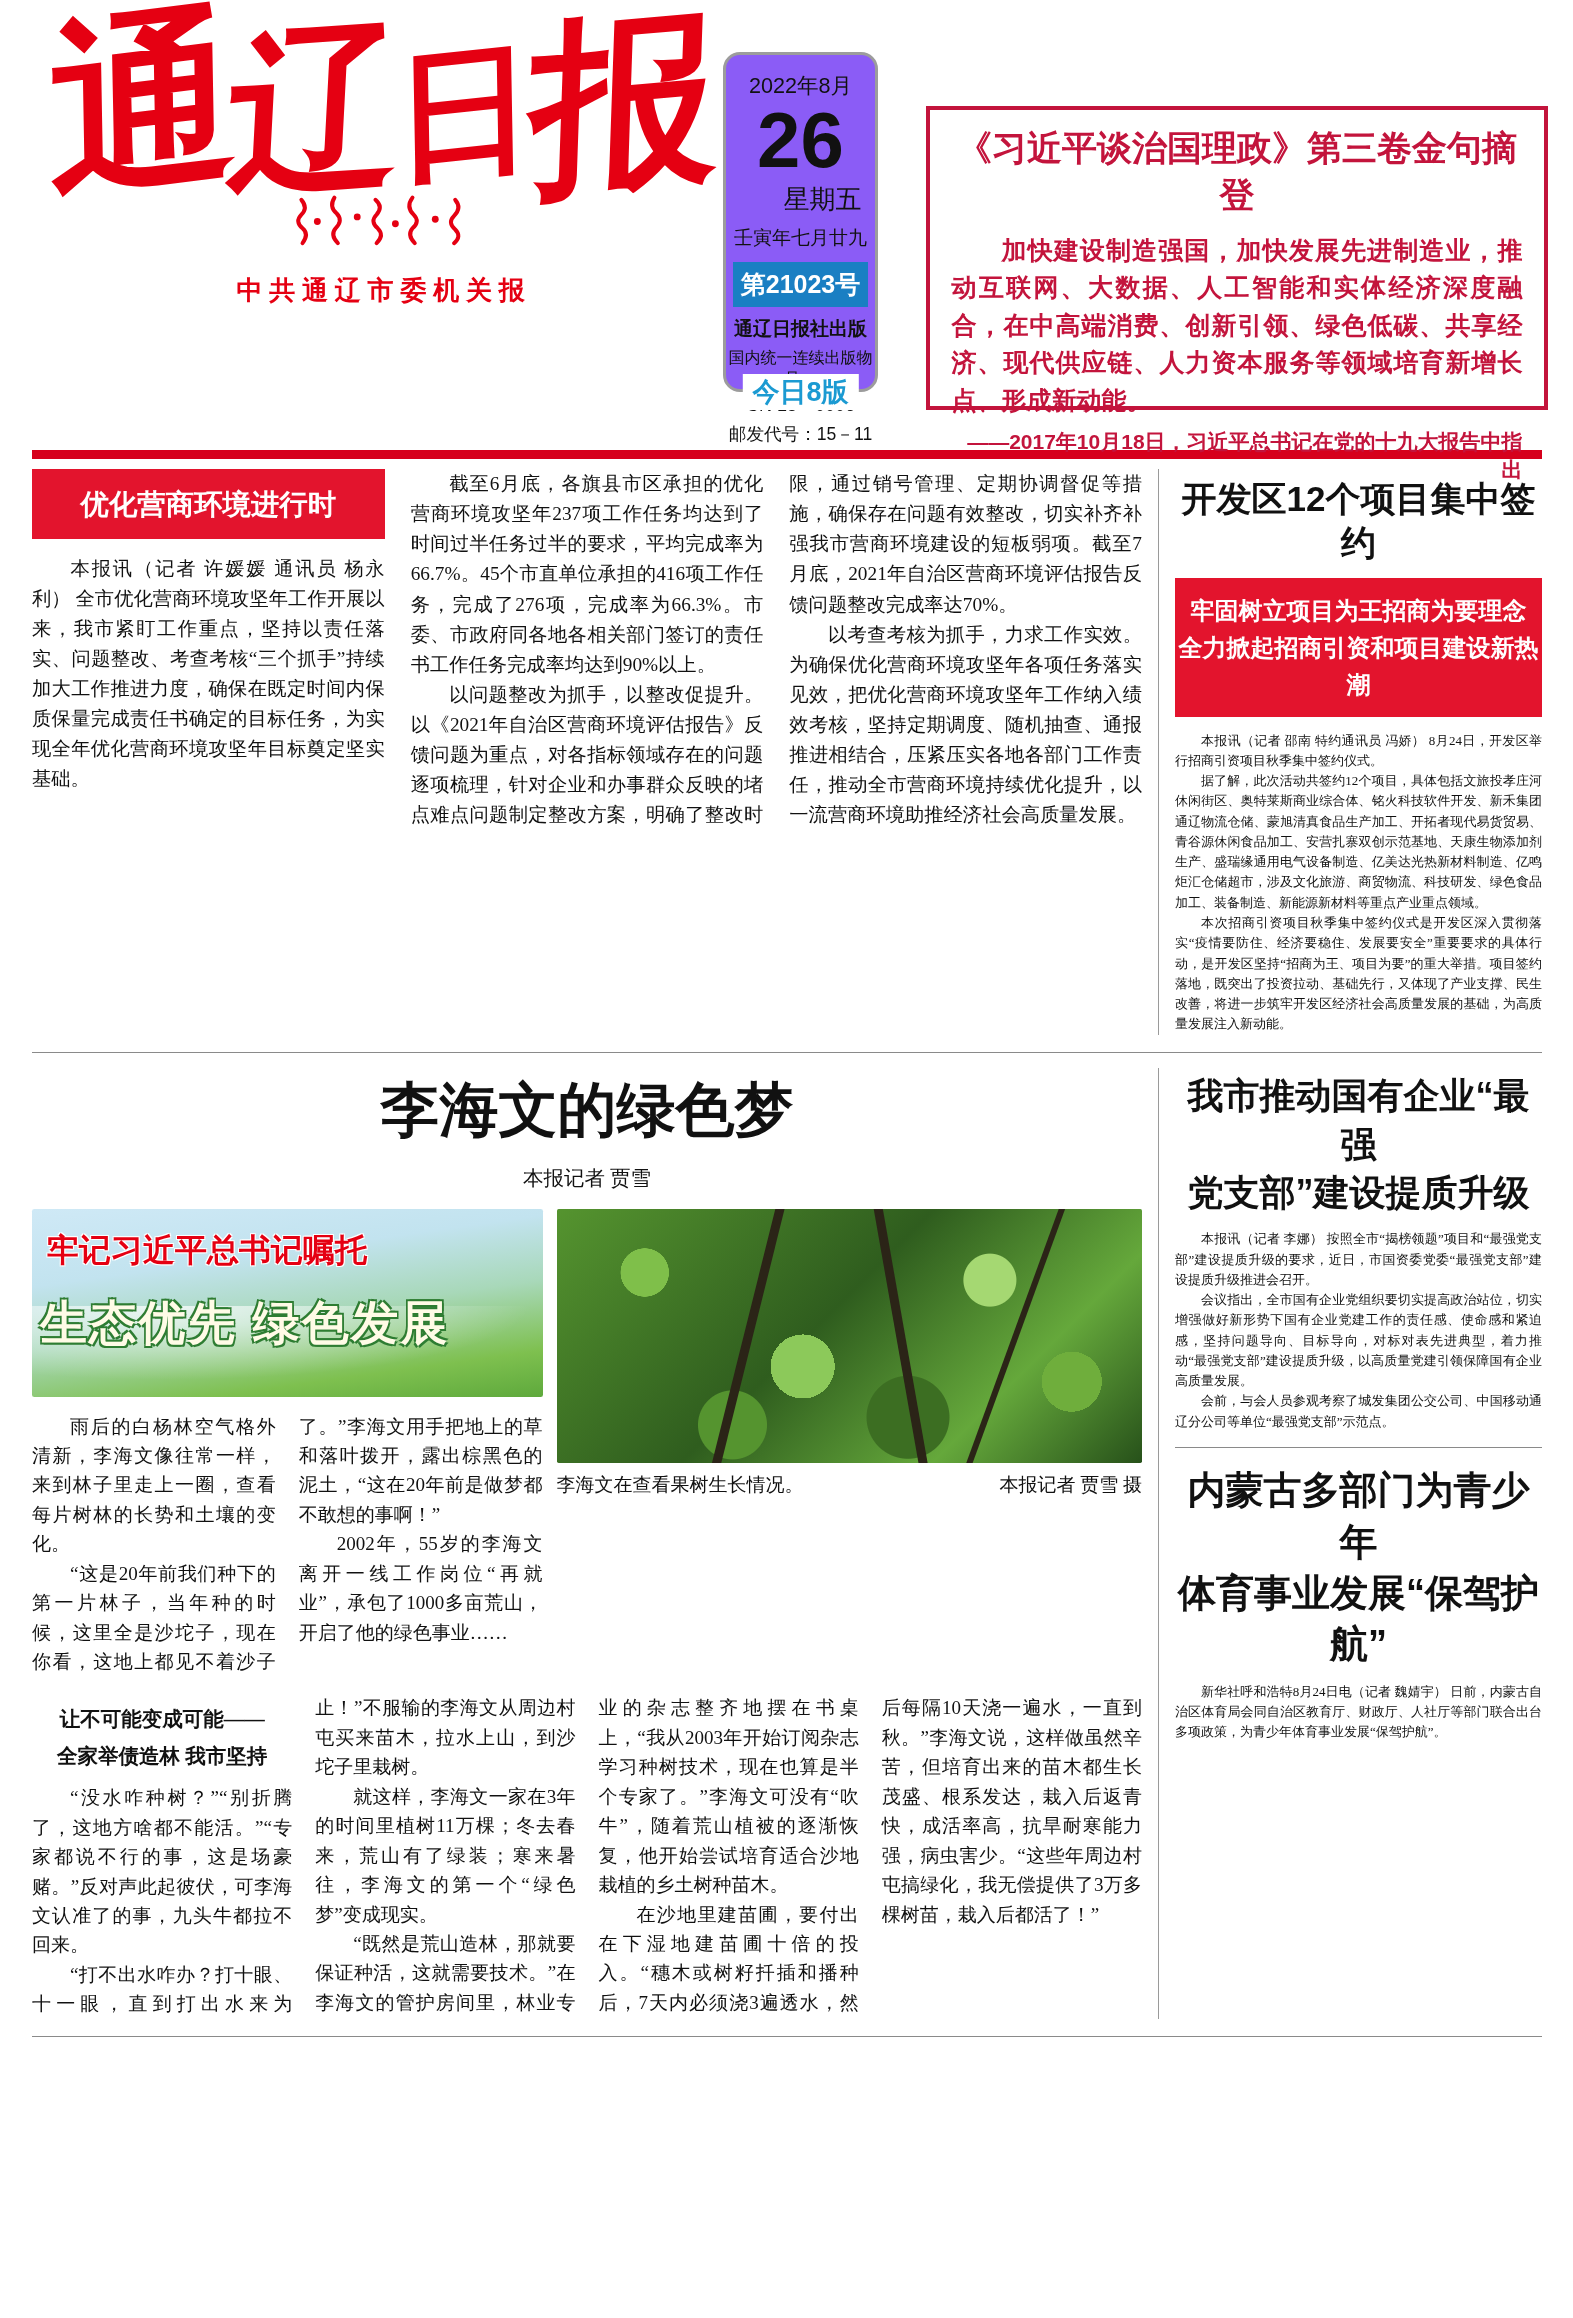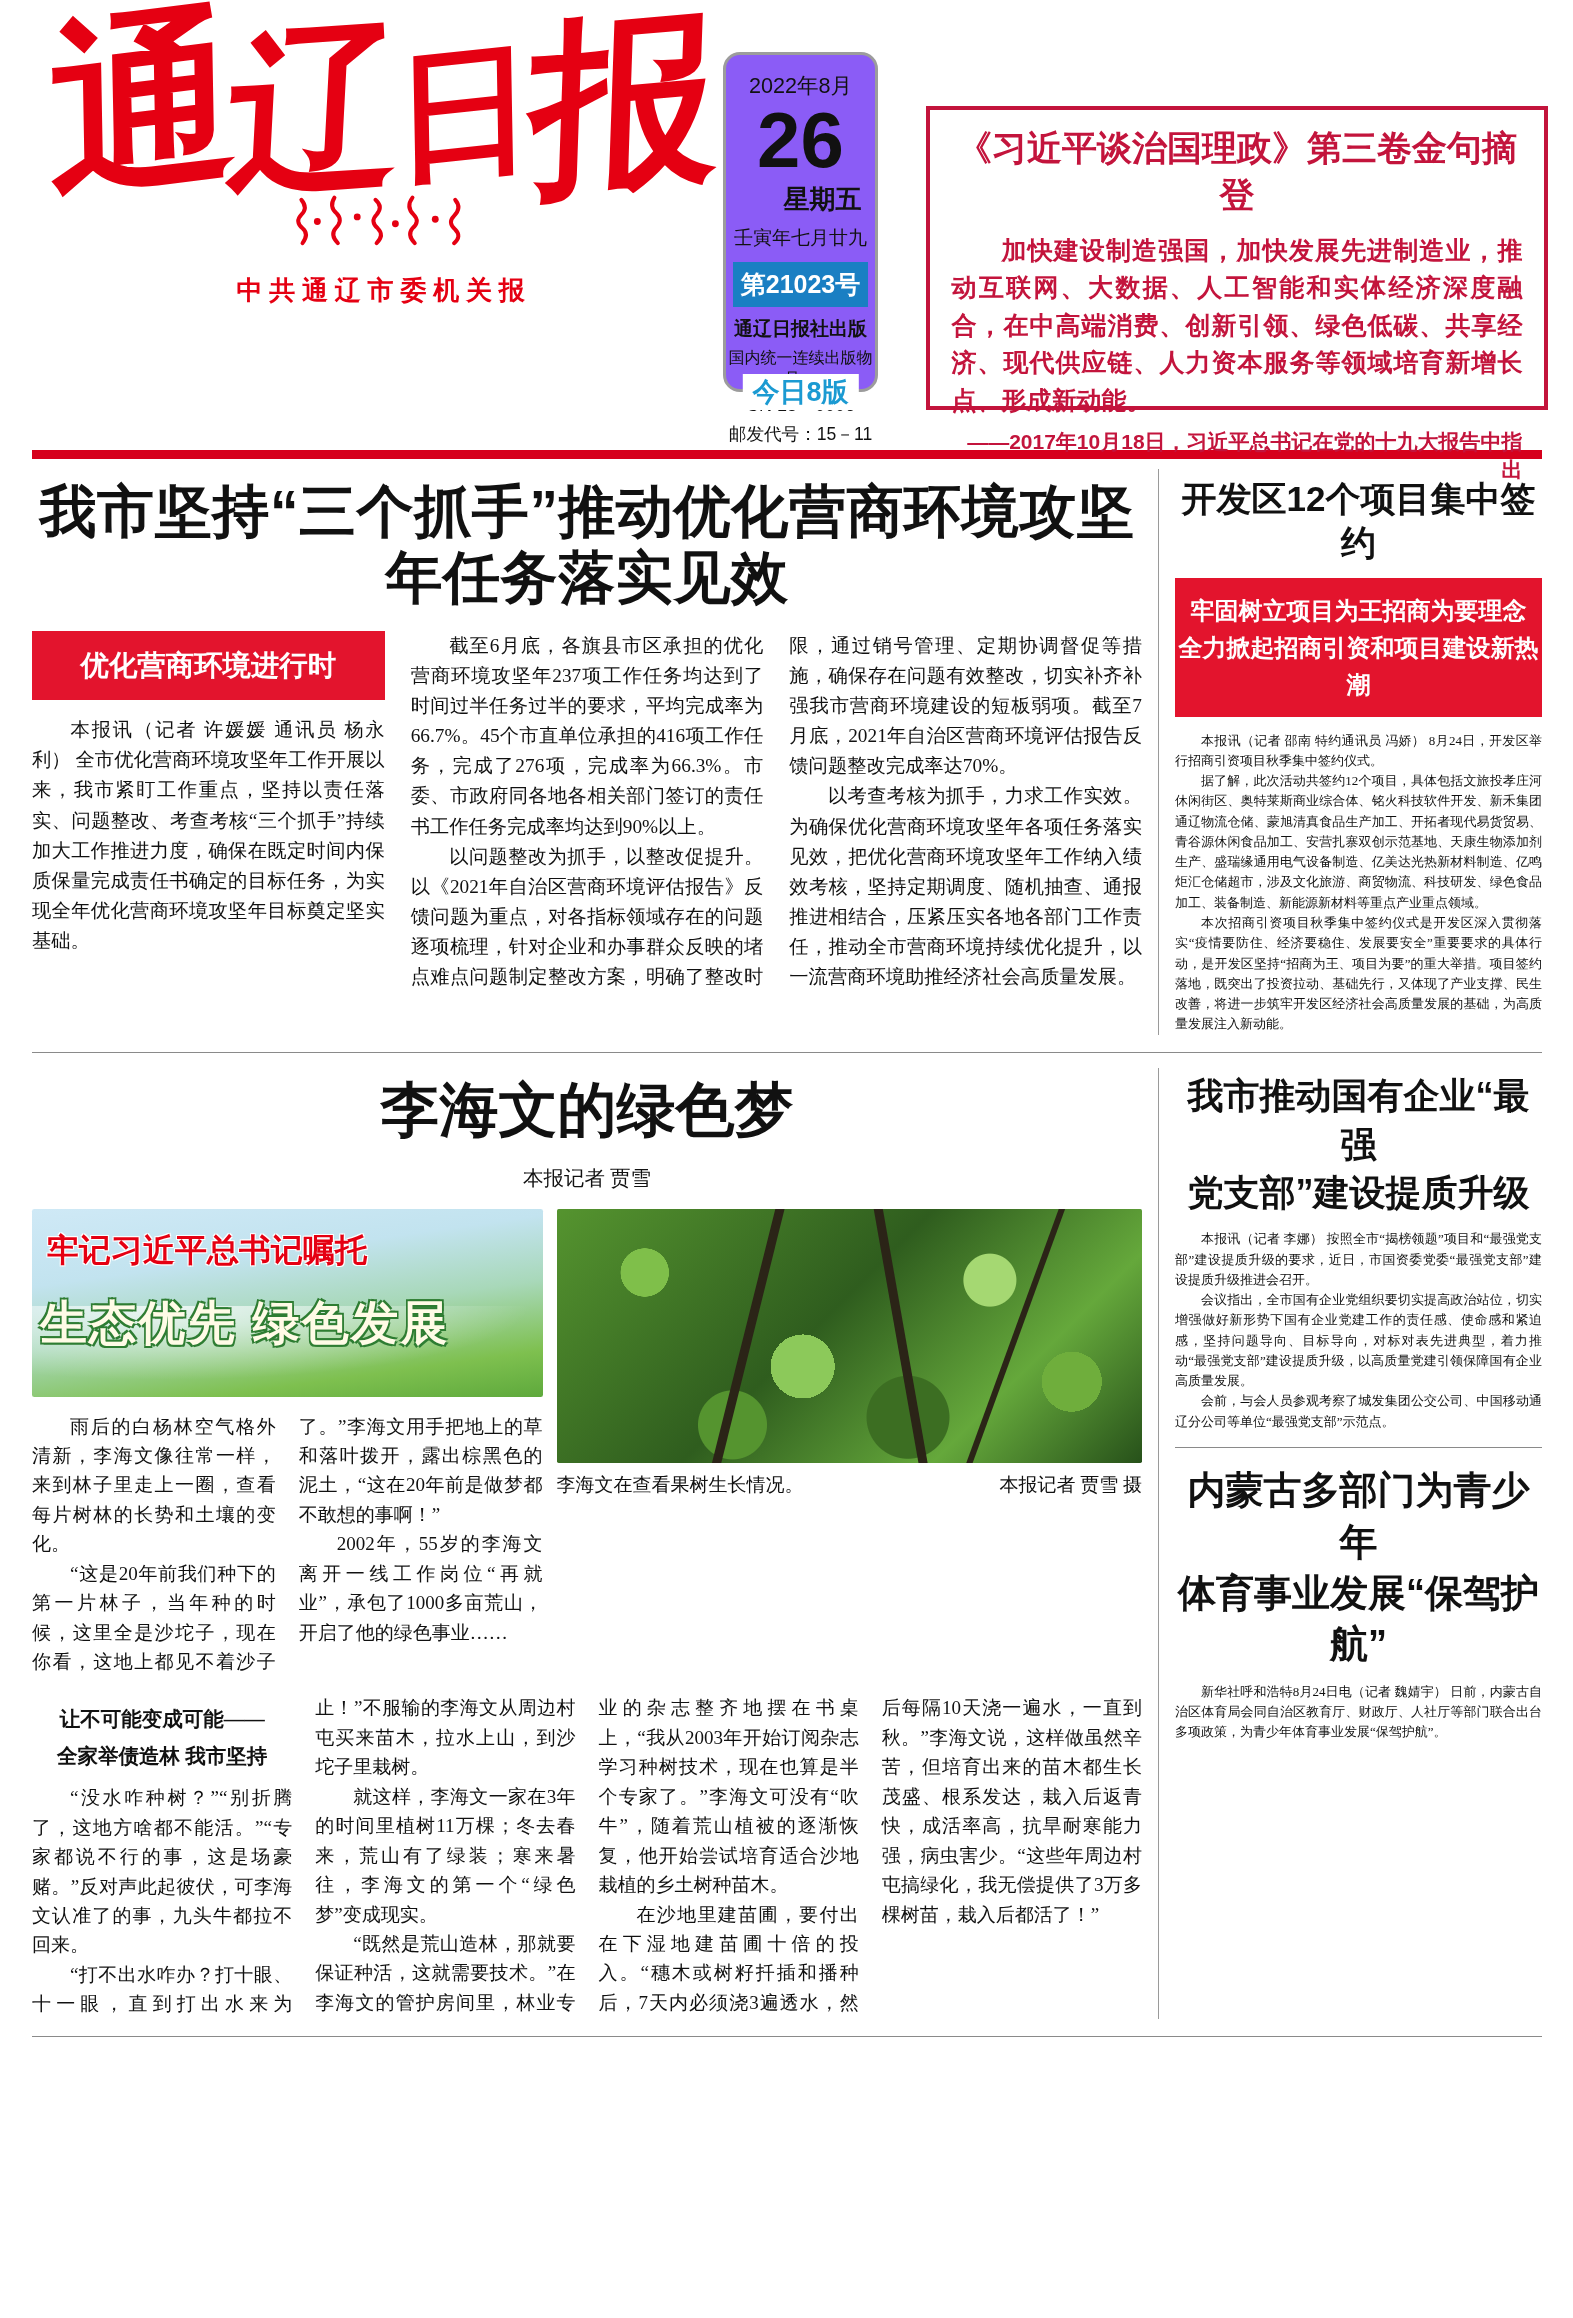--- a/index.html
+++ b/index.html
@@ -18,21 +18,21 @@
   .c2{font-size:141px;transform:rotate(-6deg) skewX(-5deg);margin:0 -3.4px 10.2px -5.7px;}
   .c3{font-size:188px;transform:rotate(-5deg) skewX(-7deg);}
   .mongol{margin-top:8px;}
   .organ{color:#e50012;font-size:26px;font-weight:bold;letter-spacing:6.8px;margin-top:21.6px;}
 
   .datebox{position:absolute;left:712px;top:52px;width:149px;height:334px;
            border:3.4px solid #9c9c9c;border-radius:17px;text-align:center;
            font-family:"Liberation Sans","DejaVu Sans",sans-serif;background:#8b5cf6;margin-left:11px;}
   .d-month{font-size:21.6px;margin-top:16px;}
   .d-day{font-size:78px;font-weight:bold;line-height:1.05;}
-  .d-week{font-size:26px;font-weight:bold;padding-left:44px;}
+  .d-week{font-size:26px;font-weight:normal;padding-left:44px;}
   .d-lunar{font-size:19px;margin-top:8px;}
   .d-issue{background:#1a7fc3;color:#fff;font-size:25px;font-weight:bold;
            padding:5.7px 0;margin:11.4px 6.8px 9px;}
   .d-pub{font-size:19px;font-weight:bold;}
   .d-cn1{font-size:16px;margin-top:6.8px;}
   .d-cn2{font-size:18px;margin-top:4.5px;}
   .d-post{font-size:17.6px;margin-top:5.7px;}
   .d-pages{position:absolute;bottom:-20.5px;left:50%;transform:translateX(-50%);
            background:#fff;color:#1b9ad2;font-size:27px;font-weight:bold;
            padding:0 10.2px;white-space:nowrap;}
@@ -167,21 +167,20 @@
       <div class="q-attr">——2017年10月18日，习近平总书记在党的十九大报告中指出</div>
     </div>
   </div>
 
   <div class="redrule"></div>
 
   <div class="main">
 
     <div class="row row1">
       <div class="rleft">
-        <div class="lead-head sans">我市坚持“三个抓手”推动优化营商环境攻坚年任务落实见效</div>
         <div class="lead-body">
           <div class="kicker">优化营商环境进行时</div>
           <p>本报讯（记者 许媛媛 通讯员 杨永利） 全市优化营商环境攻坚年工作开展以来，我市紧盯工作重点，坚持以责任落实、问题整改、考查考核“三个抓手”持续加大工作推进力度，确保在既定时间内保质保量完成责任书确定的目标任务，为实现全年优化营商环境攻坚年目标奠定坚实基础。</p>
           <p>截至6月底，各旗县市区承担的优化营商环境攻坚年237项工作任务均达到了时间过半任务过半的要求，平均完成率为66.7%。45个市直单位承担的416项工作任务，完成了276项，完成率为66.3%。市委、市政府同各地各相关部门签订的责任书工作任务完成率均达到90%以上。</p>
           <p>以问题整改为抓手，以整改促提升。以《2021年自治区营商环境评估报告》反馈问题为重点，对各指标领域存在的问题逐项梳理，针对企业和办事群众反映的堵点难点问题制定整改方案，明确了整改时限，通过销号管理、定期协调督促等措施，确保存在问题有效整改，切实补齐补强我市营商环境建设的短板弱项。截至7月底，2021年自治区营商环境评估报告反馈问题整改完成率达70%。</p>
           <p>以考查考核为抓手，力求工作实效。为确保优化营商环境攻坚年各项任务落实见效，把优化营商环境攻坚年工作纳入绩效考核，坚持定期调度、随机抽查、通报推进相结合，压紧压实各地各部门工作责任，推动全市营商环境持续优化提升，以一流营商环境助推经济社会高质量发展。</p>
         </div>
       </div>
       <div class="rright">
         <div class="dz-head sans">开发区12个项目集中签约</div>

